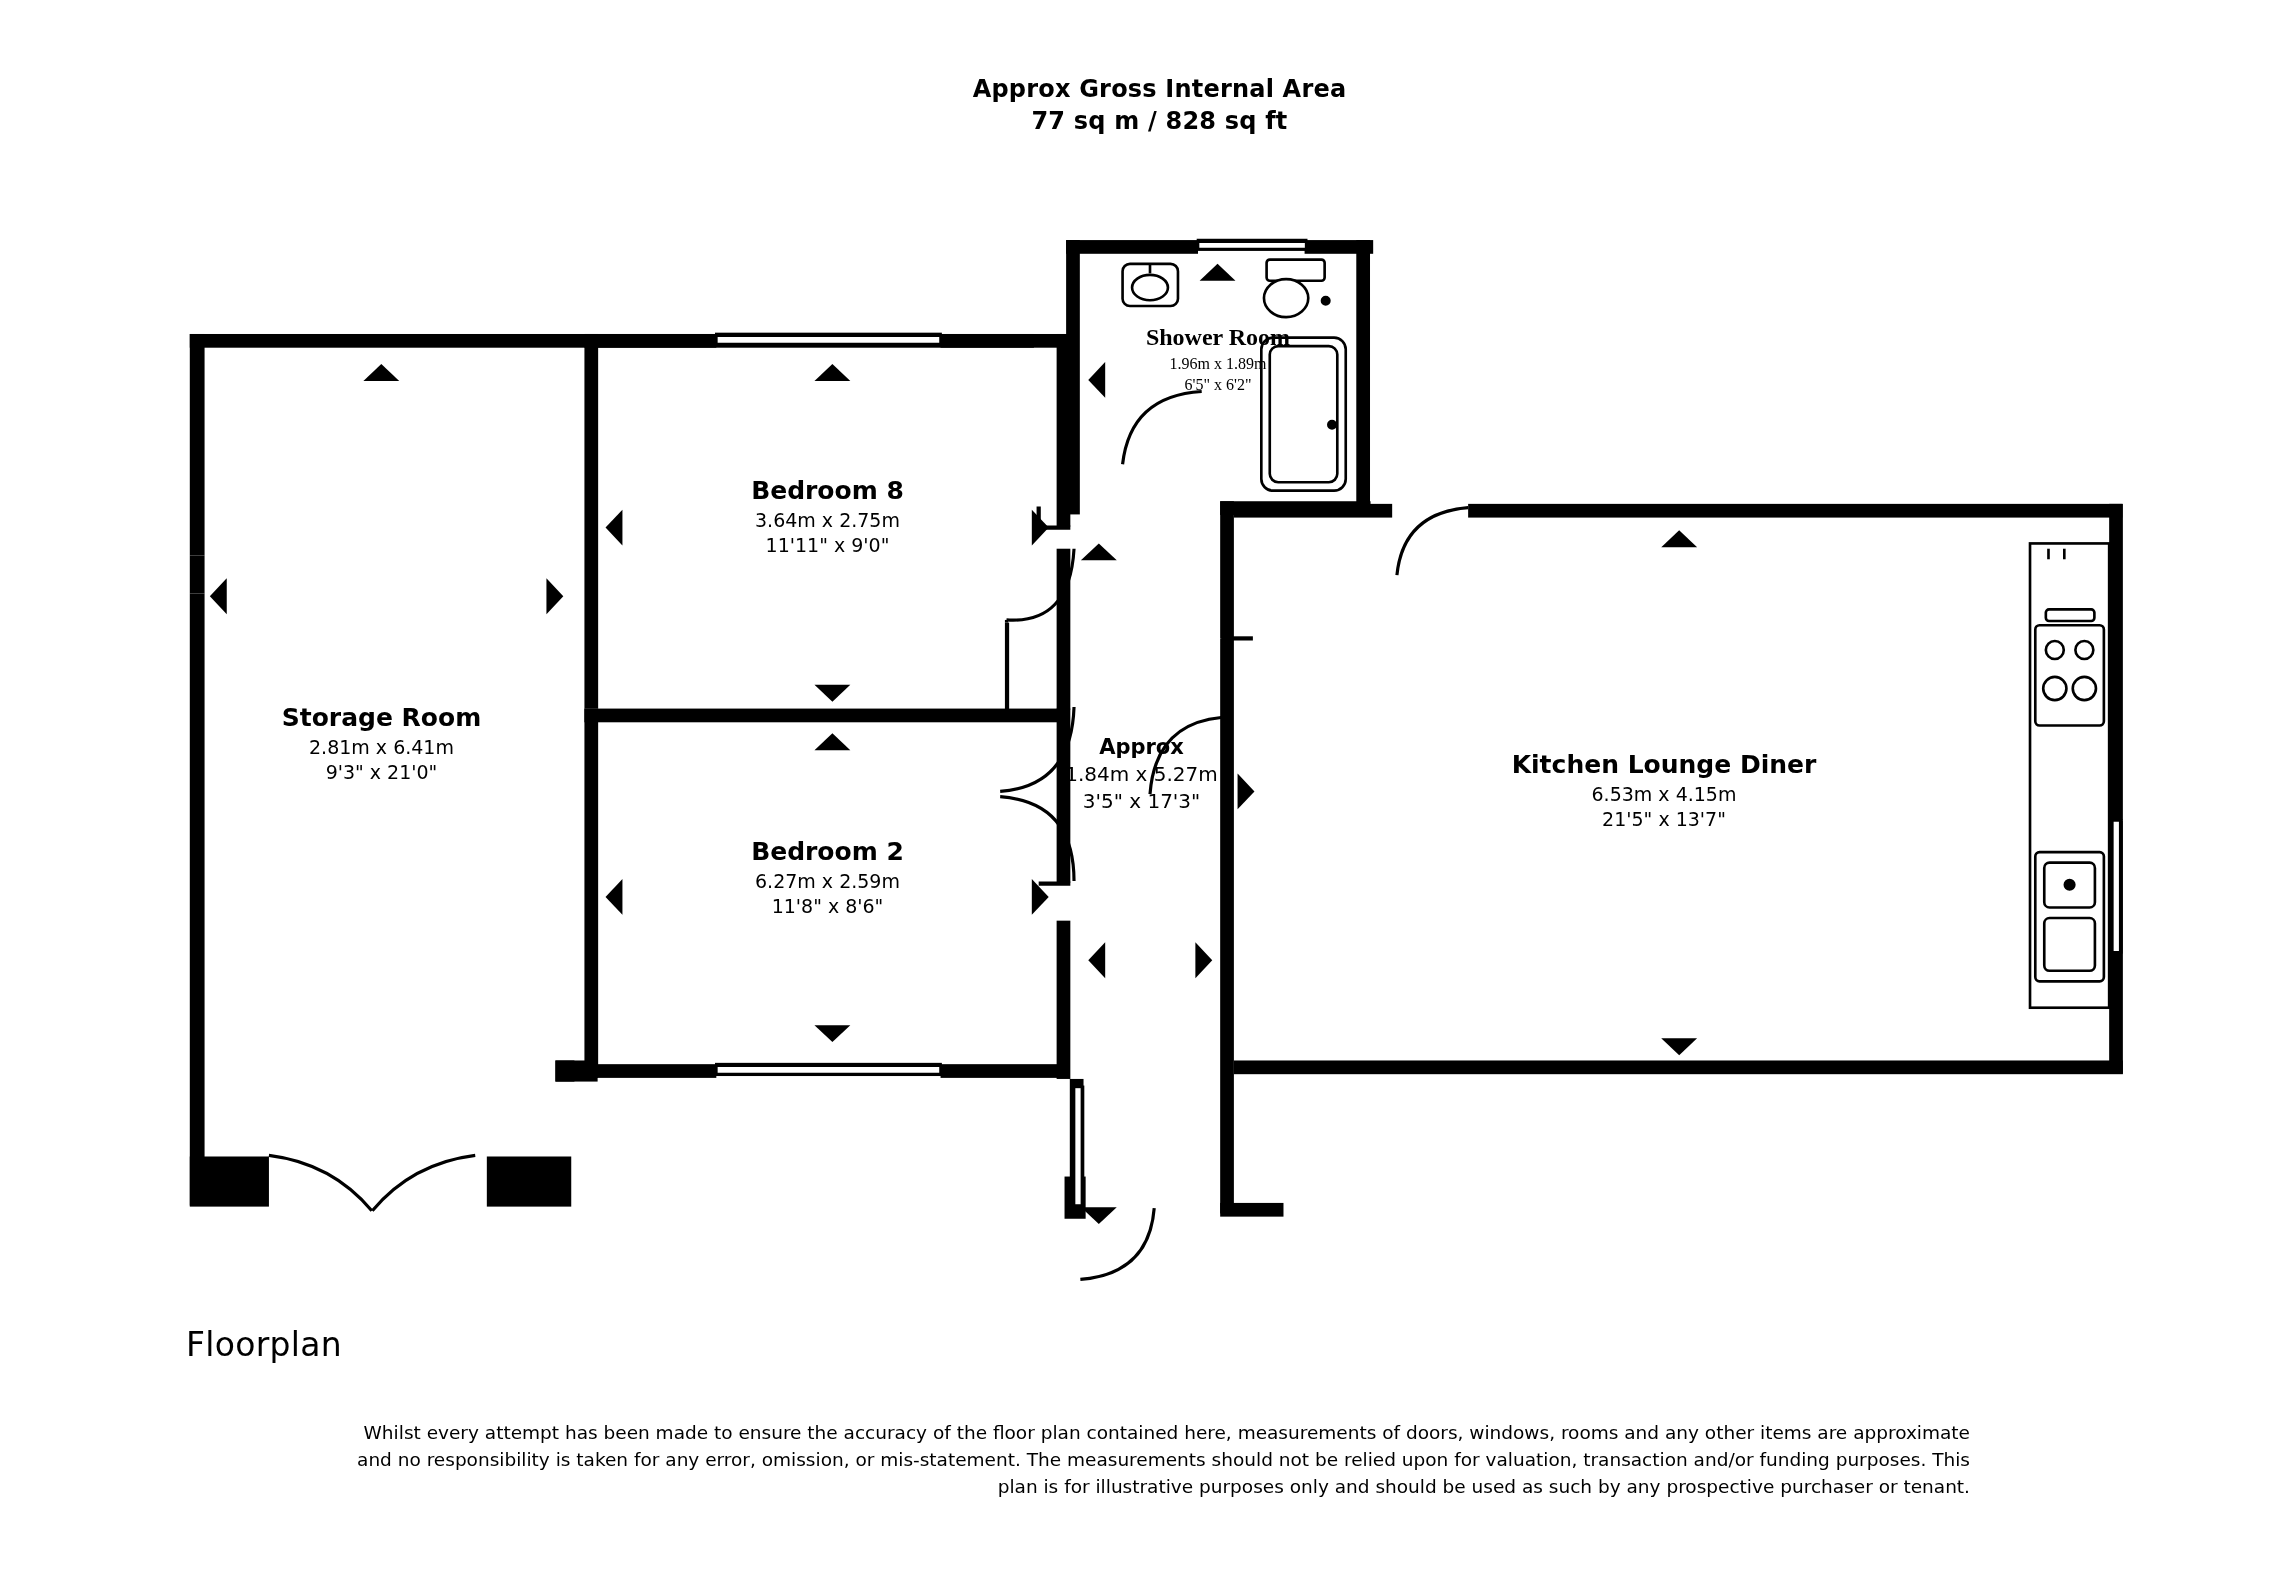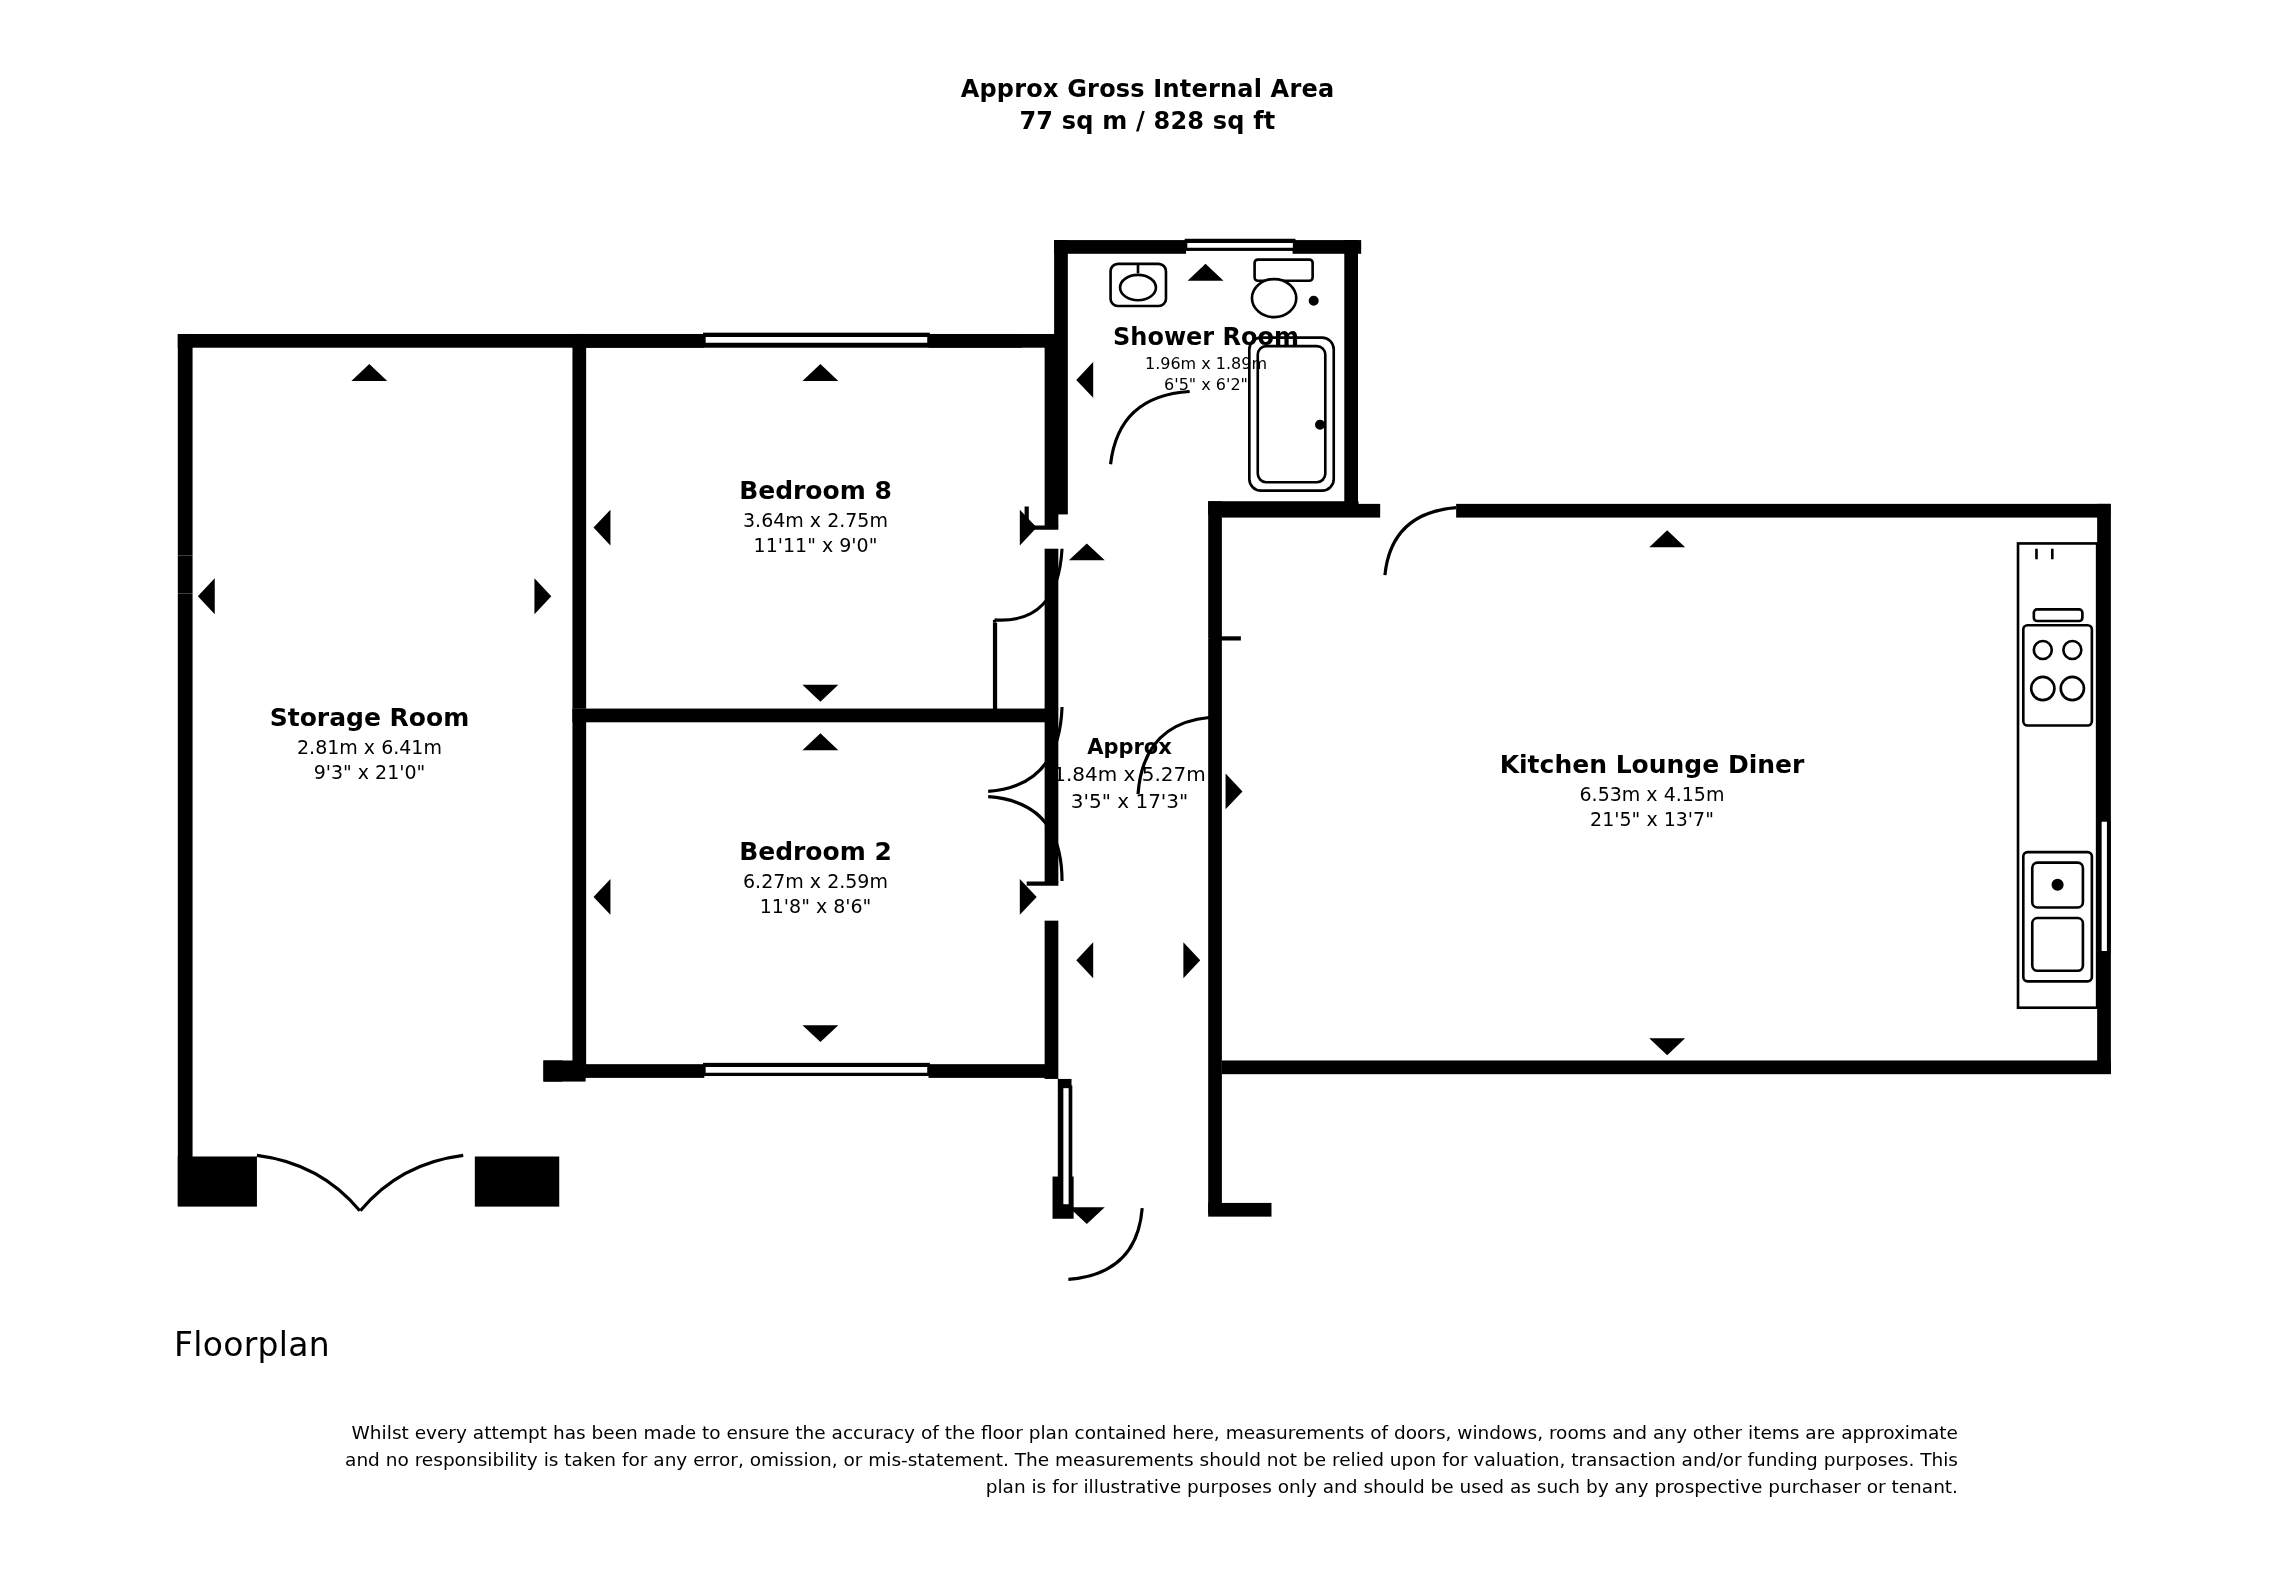--- a/index.html
+++ b/index.html
@@ -10,21 +10,21 @@
   body {
     width: 2295px;
     height: 1596px;
     position: relative;
     font-family: "DejaVu Sans", sans-serif;
     color: #000000;
     overflow: hidden;
   }
   .stage {
     position: absolute;
-    left: 0; top: 0;
+    left: 12px; top: 0;
     width: 1906px;
     height: 1596px;
     padding-left: 8px;
   }
   
   .header {
     position: absolute;
     left: 0;
     top: 74px;
     width: 2295px;
@@ -322,21 +322,21 @@
     <div class="rdim">3.64m x 2.75m</div>
     <div class="rdim">11'11" x 9'0"</div>
   </div>
 
   <div class="room-label" style="left:623px; top:836px; width:385px;">
     <div class="rname">Bedroom 2</div>
     <div class="rdim">6.27m x 2.59m</div>
     <div class="rdim">11'8" x 8'6"</div>
   </div>
 
-  <div class="room-label small" style="left:979px; top:322px; width:454px;">
+  <div class="room-label small" style="left:979px; top:322px; width:454px;font-family:Liberation Serif, serif;">
     <div class="rname">Shower Room</div>
     <div class="rdim">1.96m x 1.89m</div>
     <div class="rdim">6'5" x 6'2"</div>
   </div>
 
   <div class="room-label tiny" style="left:950px; top:734px; width:359px;">
     <div class="rname">Approx</div>
     <div class="rdim">1.84m x 5.27m</div>
     <div class="rdim">3'5" x 17'3"</div>
   </div>

